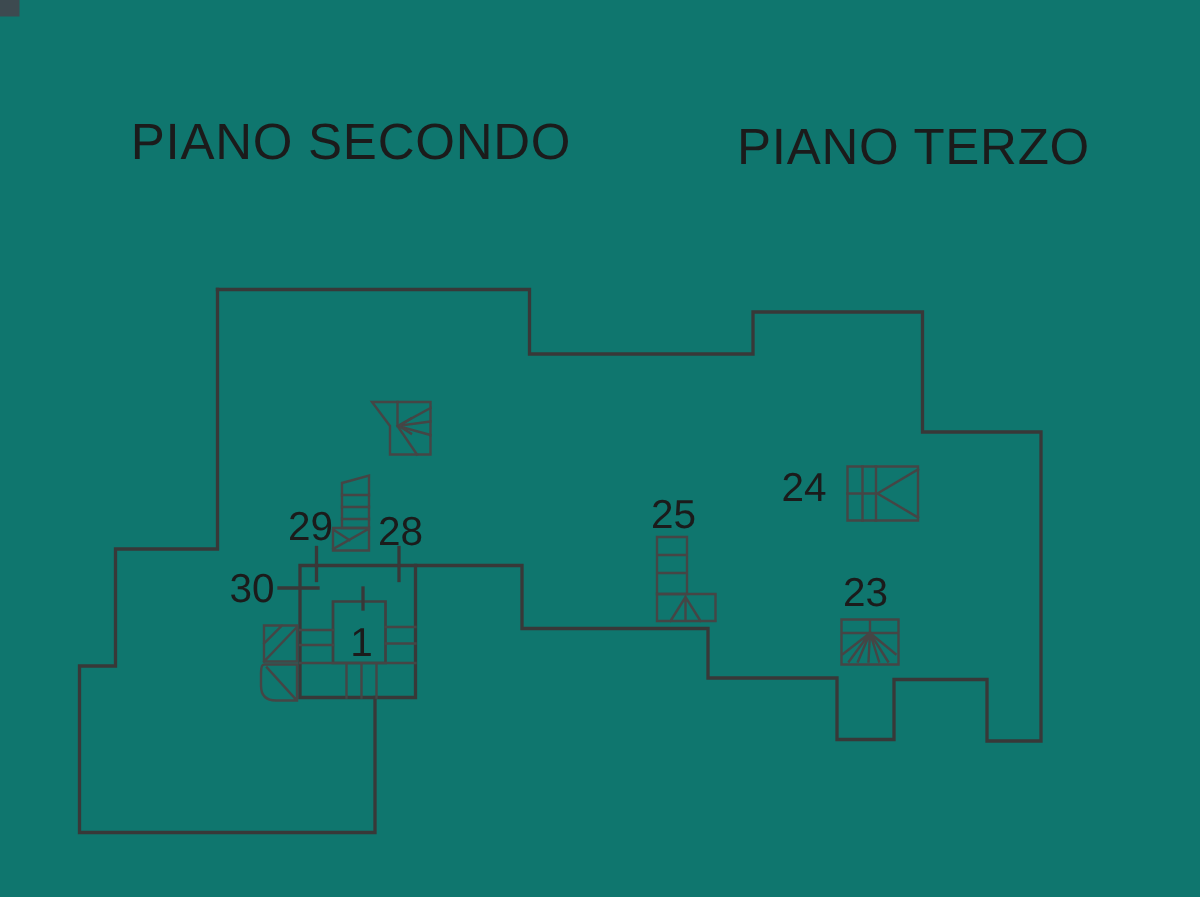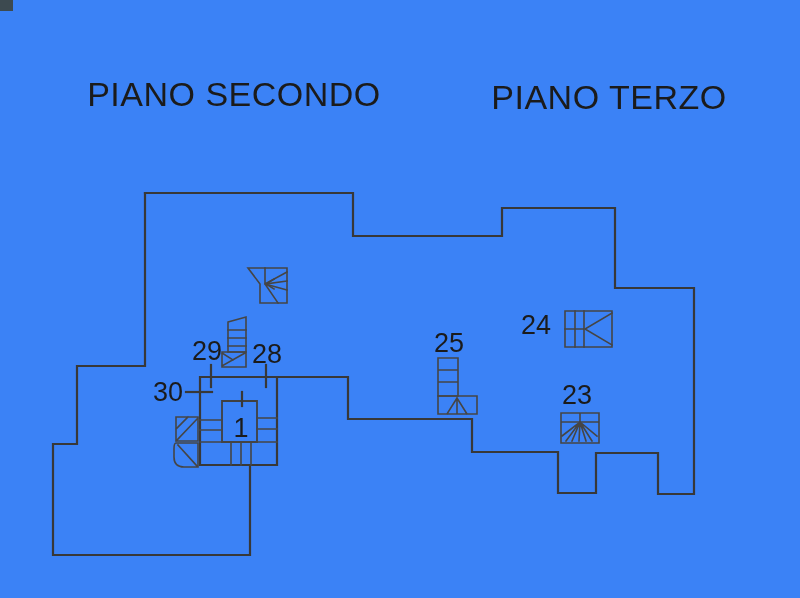--- a/index.html
+++ b/index.html
@@ -4,21 +4,21 @@
 <style>
   html, body {
     margin: 0;
     padding: 0;
     background: #ffffff;
   }
   .page {
     position: relative;
     width: 800px;
     height: 598px;
-    background: #3b82f6;
+    background: #0f766e;
     overflow: hidden;
     font-family: "Liberation Sans", sans-serif;
   }
   svg.plan {
     position: absolute;
     top: 0;
     left: 0;
     display: block;
   }
   svg .wall {

